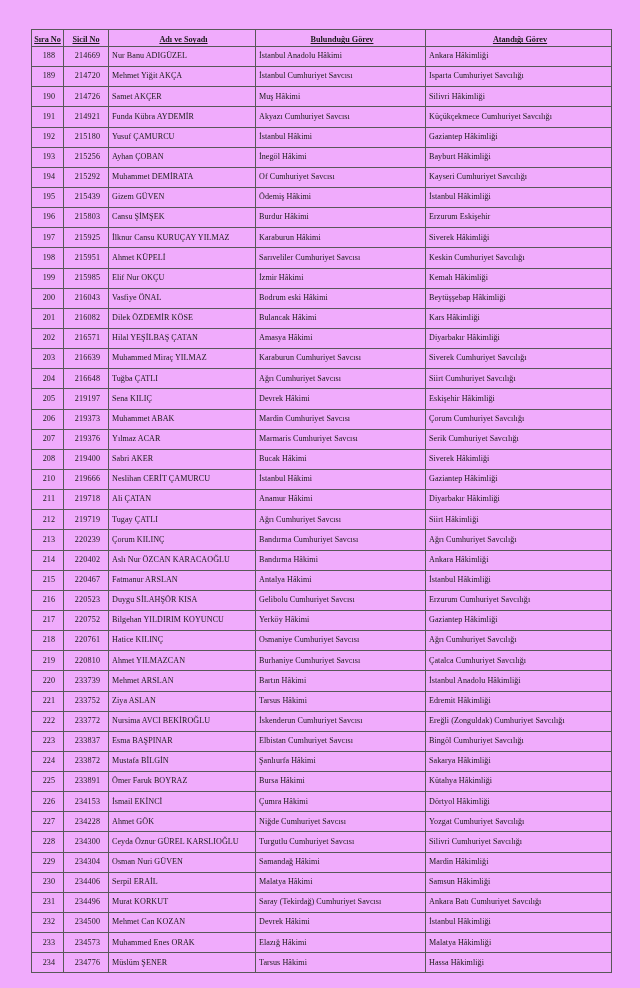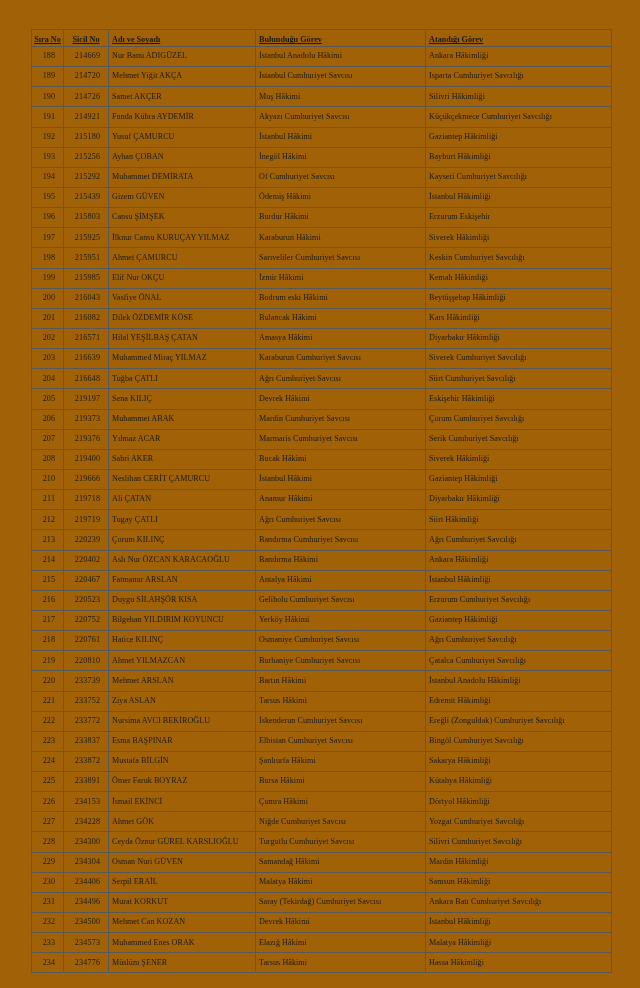--- a/index.html
+++ b/index.html
@@ -15,21 +15,21 @@
     color: #1a1a1a;
     overflow: hidden;
     position: relative;
   }
   .page {
     position: absolute;
     left: 0;
     top: 0;
     width: 640px;
     height: 988px;
-    background: #a16207;
+    background: #f0abfc;
   }
   .table-wrap {
     position: absolute;
     left: 31px;
     top: 29px;
     width: 580px;
   }
   table.roster {
     border-collapse: collapse;
     table-layout: fixed;
@@ -51,21 +51,21 @@
     vertical-align: middle;
     white-space: nowrap;
     overflow: hidden;
     font-weight: normal;
   }
   table.roster thead th {
     height: 15px;
     font-weight: bold;
     font-size: 8.2px;
     padding-left: 3px;
-    text-align: left;
+    text-align: center;
     vertical-align: bottom;
     padding-bottom: 1px;
   }
   table.roster thead th .hd {
     text-decoration: underline;
     display: inline-block;
   }
   table.roster thead th.th-sira,
   table.roster thead th.th-sicil {
     text-align: center;
@@ -173,21 +173,21 @@
           <tr>
             <td class="num">197</td>
             <td class="num">215925</td>
             <td class="txt">İlknur Cansu KURUÇAY YILMAZ</td>
             <td class="txt">Karaburun Hâkimi</td>
             <td class="txt">Siverek Hâkimliği</td>
           </tr>
           <tr>
             <td class="num">198</td>
             <td class="num">215951</td>
-            <td class="txt">Ahmet ÇAMURCU</td>
+            <td class="txt">Ahmet KÜPELİ</td>
             <td class="txt">Sarıveliler Cumhuriyet Savcısı</td>
             <td class="txt">Keskin Cumhuriyet Savcılığı</td>
           </tr>
           <tr>
             <td class="num">199</td>
             <td class="num">215985</td>
             <td class="txt">Elif Nur OKÇU</td>
             <td class="txt">İzmir Hâkimi</td>
             <td class="txt">Kemah Hâkimliği</td>
           </tr>

